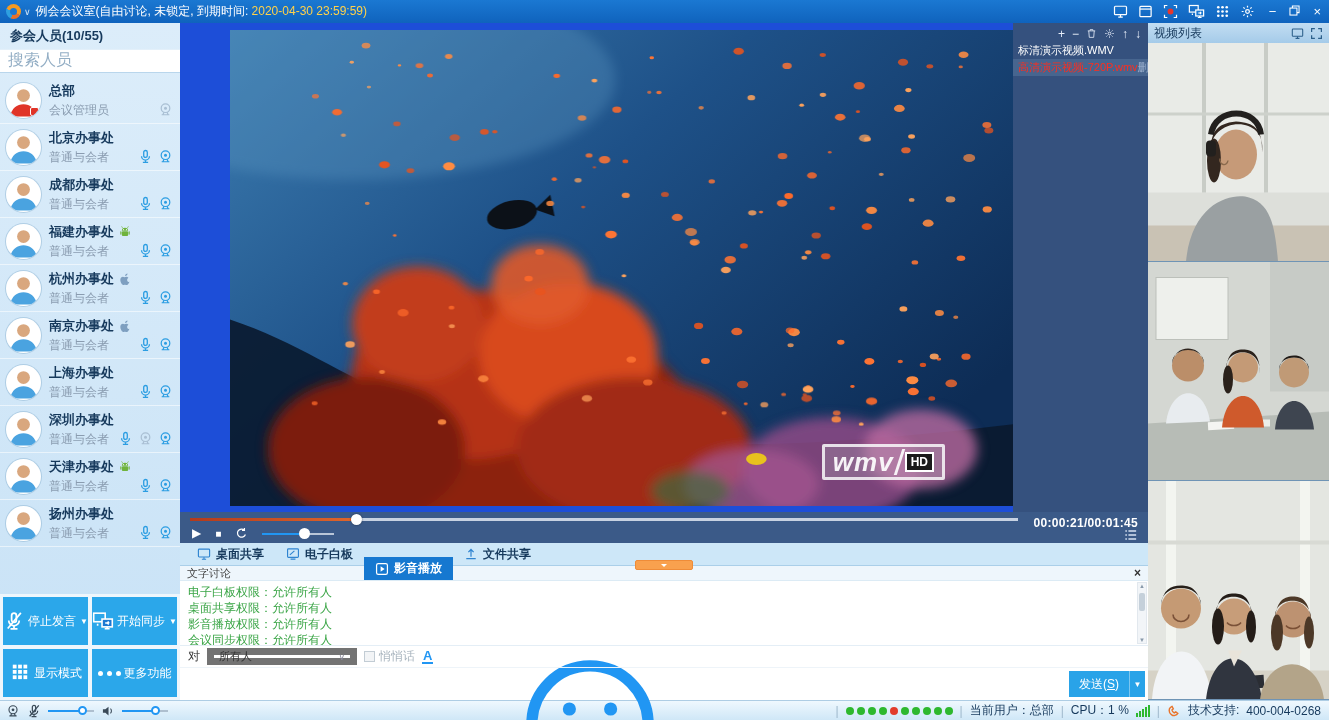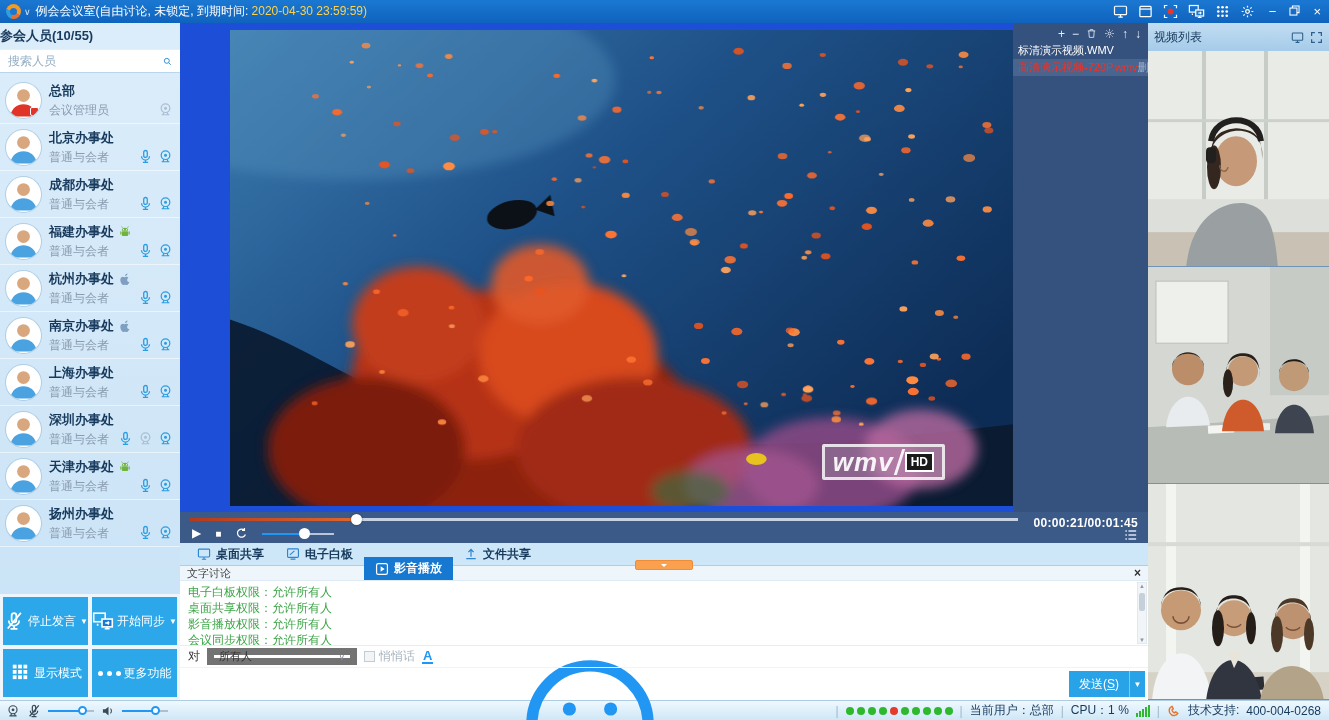--- a/index.html
+++ b/index.html
@@ -18,23 +18,23 @@
   .tb-icons { margin-left:auto; display:flex; align-items:center; gap:10px; }
   .tb-icons svg { display:block; }
   .tb-winctl { display:flex; align-items:center; gap:12px; margin-left:14px; margin-right:4px; font-size:13px; }
   .tb-btn { cursor:default; line-height:1; }
 
   
   .main { flex:1; display:flex; min-height:0; }
 
   
   .sidebar { width:180px; flex:none; background:linear-gradient(#dcedfa,#c8e2f6); display:flex; flex-direction:column; }
-  .side-header { height:26px; line-height:26px; font-weight:bold; font-size:13px; color:#16395c; flex:none; }
+  .side-header { height:26px; line-height:26px; padding-left:10px; font-weight:bold; font-size:13px; color:#16395c; flex:none; }
   .side-search { height:24px; margin:0; background:#fff; display:flex; align-items:center; padding:0 8px; flex:none; border-top:1px solid #e3f0fa; border-bottom:1px solid #b9d6ec; }
-  .side-search input { flex:1; border:none; outline:none; font-size:12px; color:#333; font-family:Liberation Sans, sans-serif; background:transparent; }
+  .side-search input { flex:1; border:none; outline:none; font-size:16px; color:#333; font-family:Liberation Mono, monospace; background:transparent; }
   .side-search input::placeholder { color:#93aec5; }
   .plist { flex:1; overflow:hidden; padding-top:4px; }
   .p-row { height:47px; display:flex; align-items:center; padding:0 7px 0 6px; border-bottom:1px solid rgba(255,255,255,.55); }
   .avatar { width:35px; height:35px; border-radius:50%; background:#fff; flex:none; position:relative; box-shadow:0 0 0 1px rgba(140,180,210,.5); overflow:hidden; }
   .avatar svg { width:35px; height:35px; }
   .p-badge { position:absolute; right:2px; bottom:2px; width:9px; height:9px; border-radius:2px; background:#e03428; border:1px solid #fff; }
   .p-mid { flex:1; min-width:0; padding-left:8px; display:flex; flex-direction:column; justify-content:center; gap:2px; }
   .p-name-row { display:flex; align-items:center; gap:4px; }
   .p-name { font-weight:bold; font-size:13px; color:#16395c; white-space:nowrap; }
   .p-role { font-size:12px; color:#8a9cb0; }
@@ -112,21 +112,21 @@
   .font-btn { color:#2196f3; font-weight:bold; border-bottom:2px solid #2196f3; line-height:1; font-size:13px; padding:0 1px; }
   .emoji-btn { width:15px; height:15px; color:#2196f3; }
   .chat-input { height:33px; flex:none; position:relative; border-top:1px solid #eef4f9; }
   .send-group { position:absolute; right:3px; bottom:3px; display:flex; height:26px; }
   .send-main { background:#29a3e8; color:#fff; display:flex; align-items:center; padding:0 10px; font-size:12px; }
   .send-main u { text-decoration:underline; }
   .send-drop { background:#29a3e8; color:#fff; width:16px; display:flex; align-items:center; justify-content:center; border-left:1px solid #7cc6f0; font-size:8px; }
 
   
   .rightpanel { width:181px; flex:none; display:flex; flex-direction:column; background:#8fb9dd; }
-  .vl-header { height:28px; flex:none; background:linear-gradient(#c2ddf2,#a5cbe9); display:flex; align-items:center; padding:0 6px; font-size:12px; color:#16395c; }
+  .vl-header { height:20px; flex:none; background:linear-gradient(#c2ddf2,#a5cbe9); display:flex; align-items:center; padding:0 6px; font-size:12px; color:#16395c; }
   .vl-header .vl-icons { margin-left:auto; display:flex; gap:6px; color:#2c5f8a; }
   .vl-header svg { width:13px; height:13px; }
   .vl-thumbs { flex:1; display:flex; flex-direction:column; min-height:0; }
   .vl-thumb { flex:1; position:relative; overflow:hidden; border-bottom:1px solid #6f94b5; }
   .vl-thumb svg { width:100%; height:100%; display:block; }
 
   
   .statusbar { height:20px; flex:none; background:linear-gradient(#eff8fe,#cfe7f7); border-top:1px solid #aecde4; display:flex; align-items:center; padding:0 8px 0 6px; color:#16395c; font-size:12px; }
   .statusbar svg { display:block; }
   .sb-left { display:flex; align-items:center; gap:7px; }

